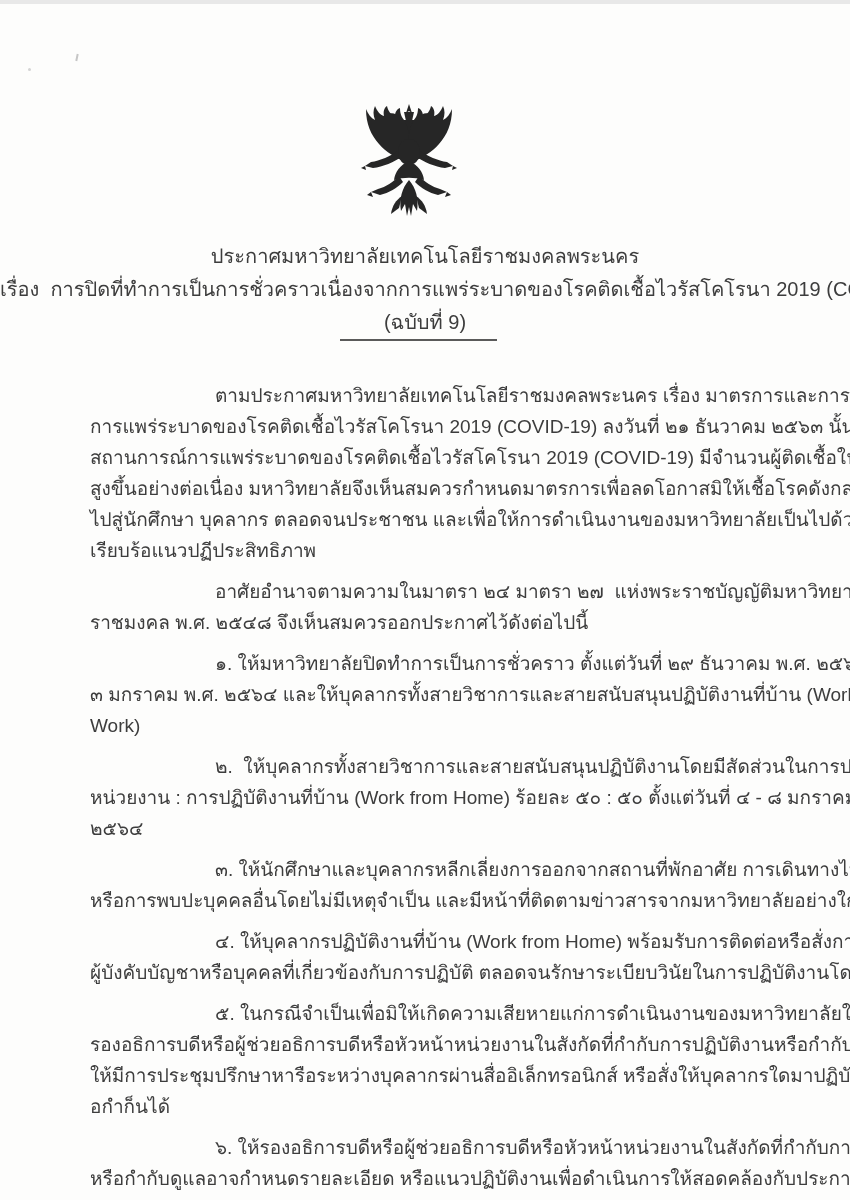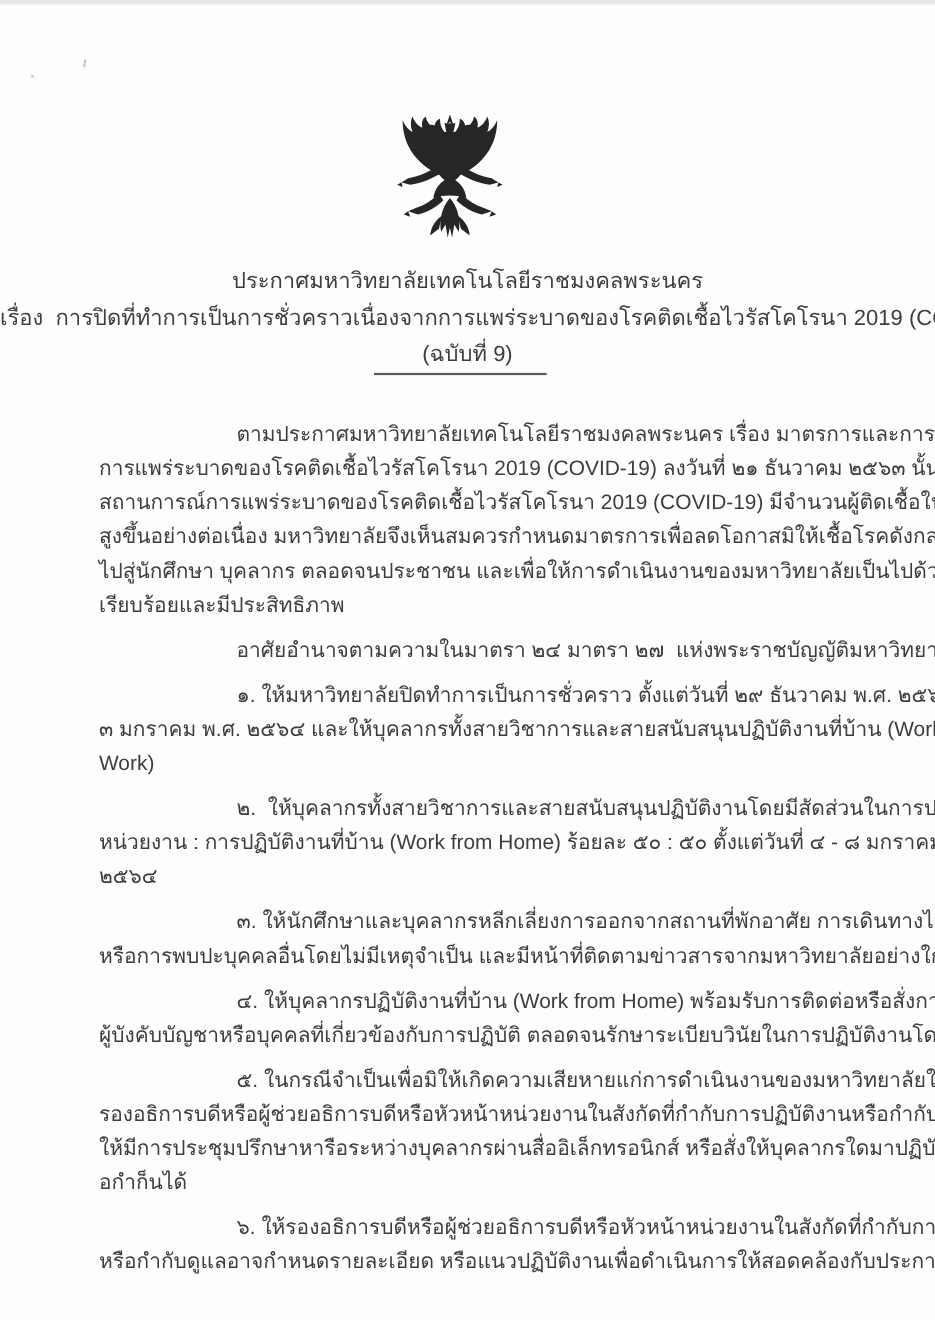--- a/index.html
+++ b/index.html
@@ -100,24 +100,25 @@
 
   <div class="divider"></div>
 
   <div class="doc-body">
       <div class="paragraph">
         <div class="line first-line">ตามประกาศมหาวิทยาลัยเทคโนโลยีราชมงคลพระนคร เรื่อง มาตรการและการเฝ้าระวัง</div>
         <div class="line">การแพร่ระบาดของโรคติดเชื้อไวรัสโคโรนา 2019 (COVID-19) ลงวันที่ ๒๑ ธันวาคม ๒๕๖๓ นั้น บัดนี้</div>
         <div class="line">สถานการณ์การแพร่ระบาดของโรคติดเชื้อไวรัสโคโรนา 2019 (COVID-19) มีจำนวนผู้ติดเชื้อในอัตราที่เพิ่ม</div>
         <div class="line">สูงขึ้นอย่างต่อเนื่อง มหาวิทยาลัยจึงเห็นสมควรกำหนดมาตรการเพื่อลดโอกาสมิให้เชื้อโรคดังกล่าวแพร่ระบาด</div>
         <div class="line">ไปสู่นักศึกษา บุคลากร ตลอดจนประชาชน และเพื่อให้การดำเนินงานของมหาวิทยาลัยเป็นไปด้วยความ</div>
-        <div class="line">เรียบร้อยและมีประสิทธิภาพ</div>
+        <div class="line">เรียบร้อแนวปฏีประสิทธิภาพ</div>
       </div>
       <div class="paragraph">
         <div class="line first-line">อาศัยอำนาจตามความในมาตรา ๒๔ มาตรา ๒๗  แห่งพระราชบัญญัติมหาวิทยาลัยเทคโนโลยี</div>
+        <div class="line">ราชมงคล พ.ศ. ๒๕๔๘ จึงเห็นสมควรออกประกาศไว้ดังต่อไปนี้</div>
       </div>
       <div class="paragraph">
         <div class="line first-line">๑. ให้มหาวิทยาลัยปิดทำการเป็นการชั่วคราว ตั้งแต่วันที่ ๒๙ ธันวาคม พ.ศ. ๒๕๖๓ ถึงวันที่</div>
         <div class="line">๓ มกราคม พ.ศ. ๒๕๖๔ และให้บุคลากรทั้งสายวิชาการและสายสนับสนุนปฏิบัติงานที่บ้าน (Work from</div>
         <div class="line">Work)</div>
       </div>
       <div class="paragraph">
         <div class="line first-line">๒.  ให้บุคลากรทั้งสายวิชาการและสายสนับสนุนปฏิบัติงานโดยมีสัดส่วนในการปฏิบัติงานใน</div>
         <div class="line">หน่วยงาน : การปฏิบัติงานที่บ้าน (Work from Home) ร้อยละ ๕๐ : ๕๐ ตั้งแต่วันที่ ๔ - ๘ มกราคม พ.ศ.</div>
         <div class="line">๒๕๖๔</div>

